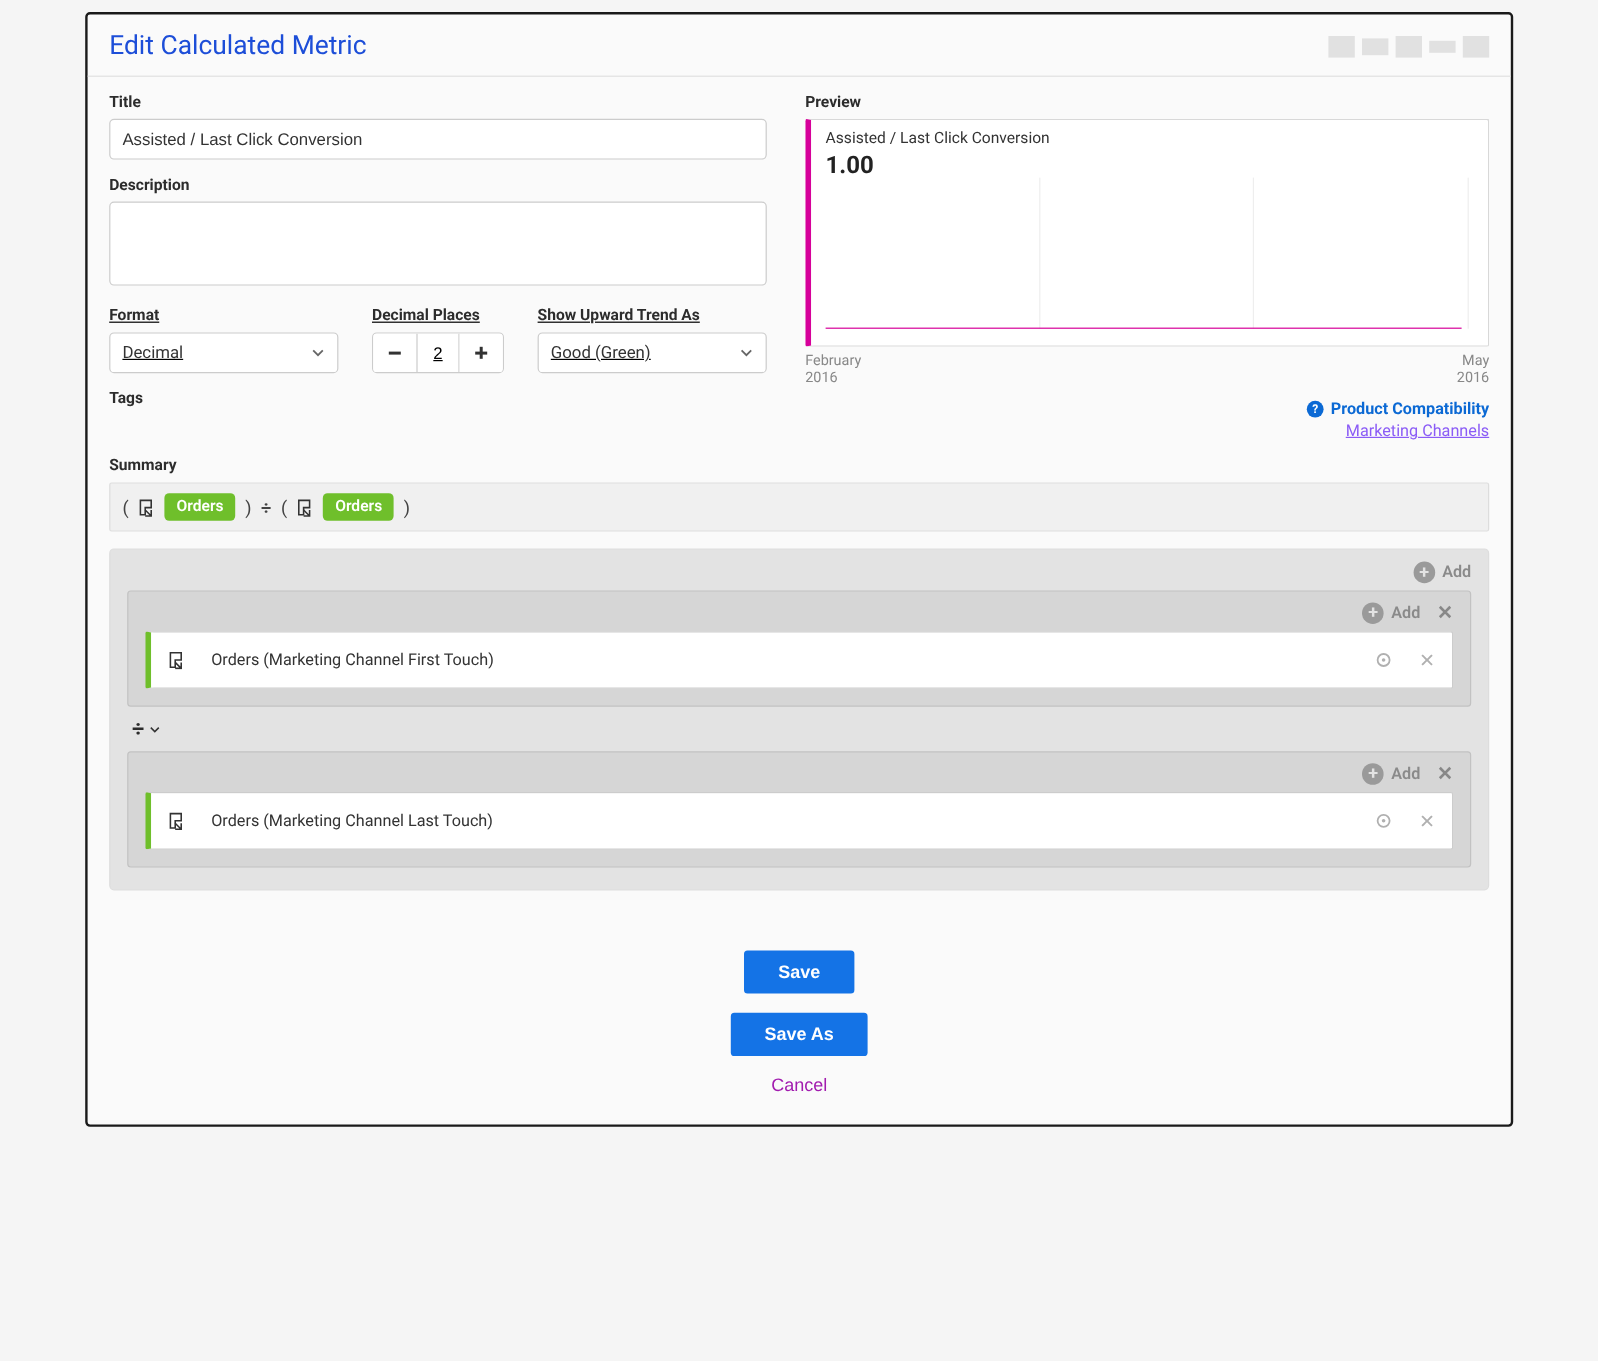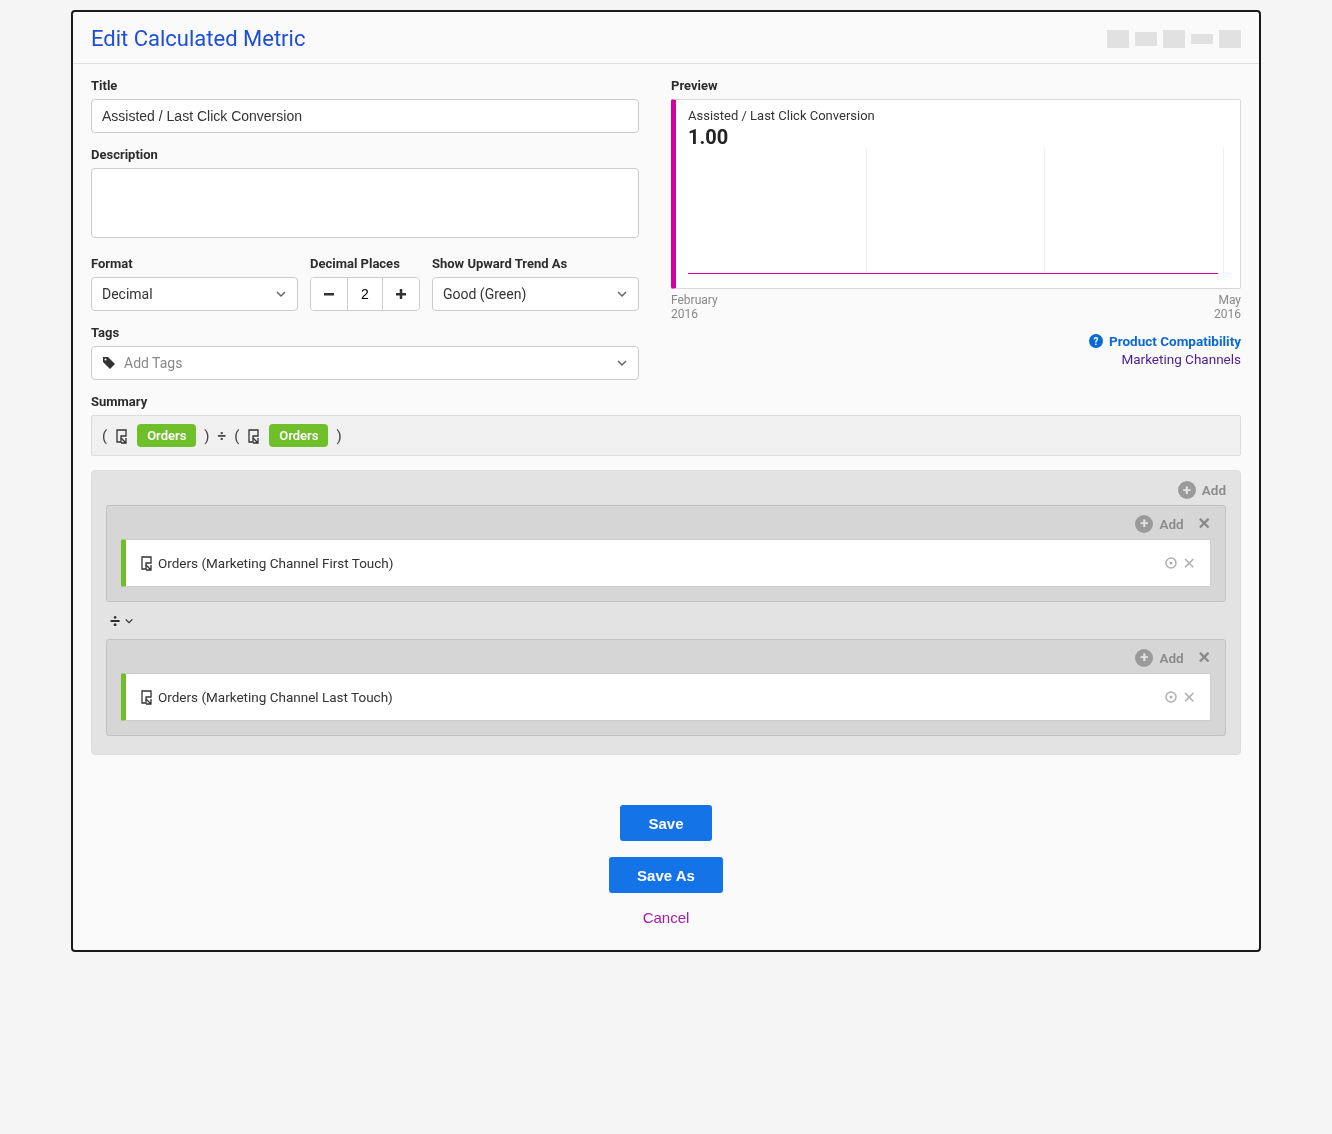--- a/index.html
+++ b/index.html
@@ -72,21 +72,21 @@
 }
 .textarea {
   width: 100%;
   height: 70px;
   border: 1px solid #ccc;
   border-radius: 4px;
   background: #fff;
   resize: none;
 }
 .field-block { margin-bottom: 14px; }
-.three-up { display: flex; gap: 12px; }
+.three-up { display: flex; gap: 28px; text-decoration: underline; }
 .select-wrap {
   position: relative;
   background: #fff;
   border: 1px solid #ccc;
   border-radius: 4px;
   height: 34px;
   display: flex;
   align-items: center;
   padding: 0 10px;
   font-size: 14px;
@@ -161,21 +161,21 @@
 }
 .preview-dates {
   display: flex; justify-content: space-between; font-size: 12px; color: #888;
   margin-top: 4px;
 }
 .preview-dates div { line-height: 1.2; }
 .compat {
   text-align: right; margin-top: 10px; font-size: 13.5px;
 }
 .compat .link { color: #0b69d4; font-weight: 700; display:inline-flex; align-items:center; gap:6px;}
-.compat .sub { color: #4c1d95; margin-top: 2px; }
+.compat .sub { color: #8b5cf6; margin-top: 2px; text-decoration: underline; }
 .info-icon {
   width: 14px; height: 14px; border-radius: 50%; background: #0b69d4; color:#fff;
   display:inline-flex; align-items:center; justify-content:center; font-size:10px; font-weight:700;
 }
 
 
 .summary-bar {
   border: 1px solid #ddd;
   background: #f0f0f0;
   border-radius: 2px;
@@ -223,21 +223,21 @@
 }
 .metric-row {
   background: #fff;
   border: 1px solid #ccc;
   border-left: 5px solid #6fbf2b;
   border-radius: 2px;
   height: 48px;
   display: flex;
   align-items: center;
   padding: 0 14px;
-  gap: 4px;
+  gap: 22px;
   font-size: 13.5px;
   color: #333;
 }
 .metric-row .name { flex:1; }
 .metric-row .gear, .metric-row .x { color:#b0b0b0; font-size:16px; }
 .operator {
   padding: 8px 4px;
   display: flex; align-items: center; gap:4px; color:#2c2c2c; font-size:18px;
 }
 
@@ -317,34 +317,20 @@
               <span class="chev">
                 <svg width="12" height="12" viewBox="0 0 12 12">
                     <path d="M2 4l4 4 4-4" stroke="#666" stroke-width="1.5" fill="none"></path>
                   </svg>
               </span>
             </div>
           </div>
         </div>
         <div class="field-block" style="margin-bottom:0">
           <span class="label">Tags</span>
-          <div class="tags-wrap">
-            <span class="tag-icon">
-              <svg width="14" height="14" viewBox="0 0 14 14">
-                  <path d="M1 1h5l7 7-5 5-7-7z" fill="#333"></path>
-                  <circle cx="3.5" cy="3.5" r="1" fill="#fff"></circle>
-                </svg>
-            </span>
-            <span class="placeholder">Add Tags</span>
-            <span class="chev">
-              <svg width="12" height="12" viewBox="0 0 12 12">
-                  <path d="M2 4l4 4 4-4" stroke="#666" stroke-width="1.5" fill="none"></path>
-                </svg>
-            </span>
-          </div>
         </div>
       </div>
 
       <div class="right-col">
         <span class="label">Preview</span>
         <div class="preview-box">
           <div class="preview-title">Assisted / Last Click Conversion</div>
           <div class="preview-value">1.00</div>
           <div class="preview-chart">
             <div class="grid" style="left:33%"></div>

